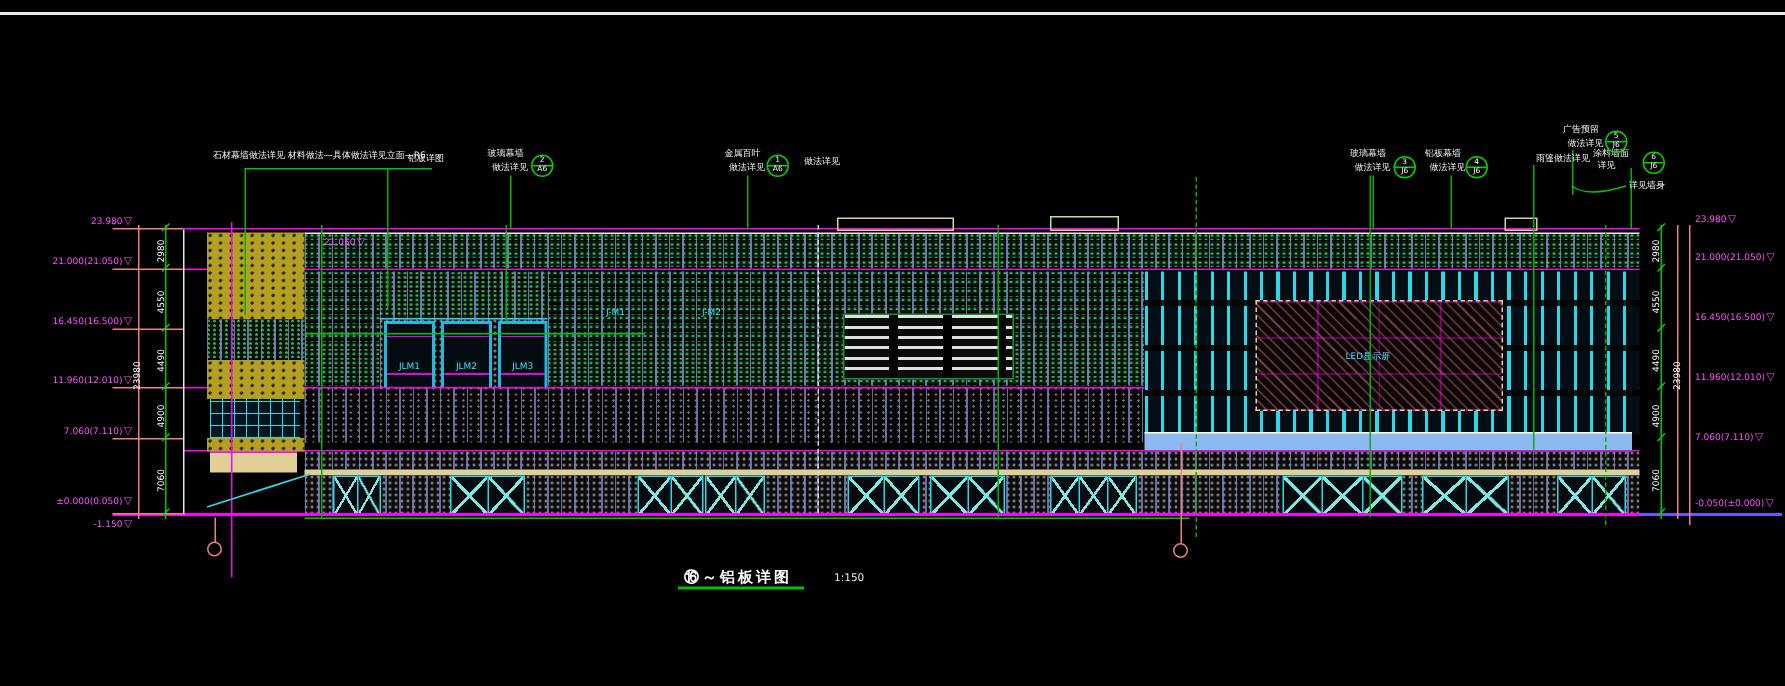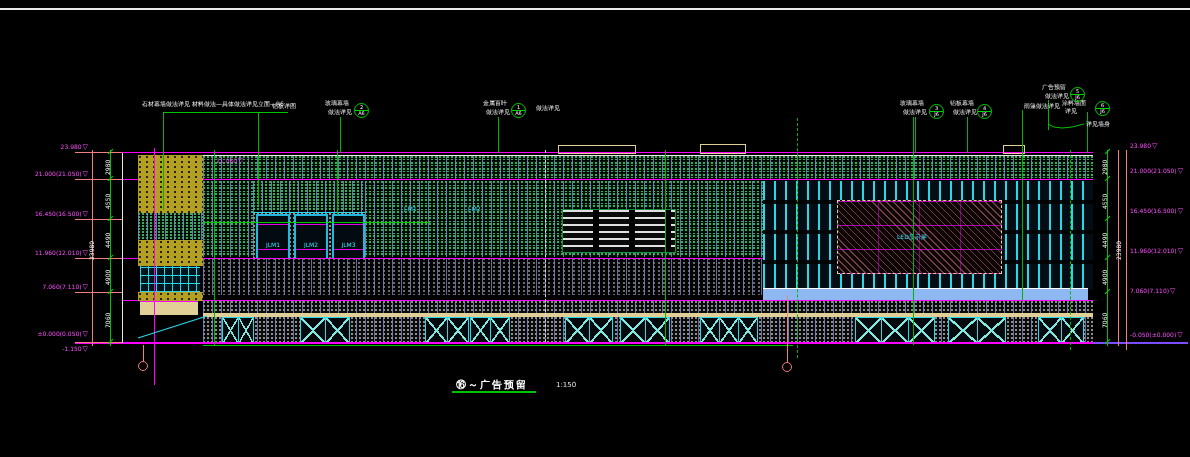--- a/index.html
+++ b/index.html
@@ -314,17 +314,17 @@
   <div class="elev" style="left:1130px;top:288px;"><span>7.060(7.110)</span><span class="tri">▽</span></div>
   <div class="elev" style="left:1130px;top:332px;"><span>-0.050(±0.000)</span><span class="tri">▽</span></div>
 
   <svg width="1190" height="457" style="position:absolute;left:0;top:0;pointer-events:none;">
     <line x1="138" y1="338" x2="207" y2="316" stroke="#2BD8E8" stroke-width="1.2"></line>
     <circle cx="143" cy="366" r="4.5" fill="none" stroke="#F08080" stroke-width="1"></circle>
     <circle cx="787" cy="367" r="4.5" fill="none" stroke="#F08080" stroke-width="1"></circle>
     <path d="M1048 124 Q1058 132 1084 124" fill="none" stroke="#00c400" stroke-width="1"></path>
   </svg>
 
-  <div class="titletext" style="left:456px;top:378px;">⑯～广告预留</div>
+  <div class="titletext" style="left:456px;top:378px;">⑯～铝板详图</div>
   <div class="gline" style="left:452px;top:391px;width:84px;height:2px;"></div>
   <div class="scaletext" style="left:556px;top:381px;">1:150</div>
 
 </div>
 
 </body></html>

